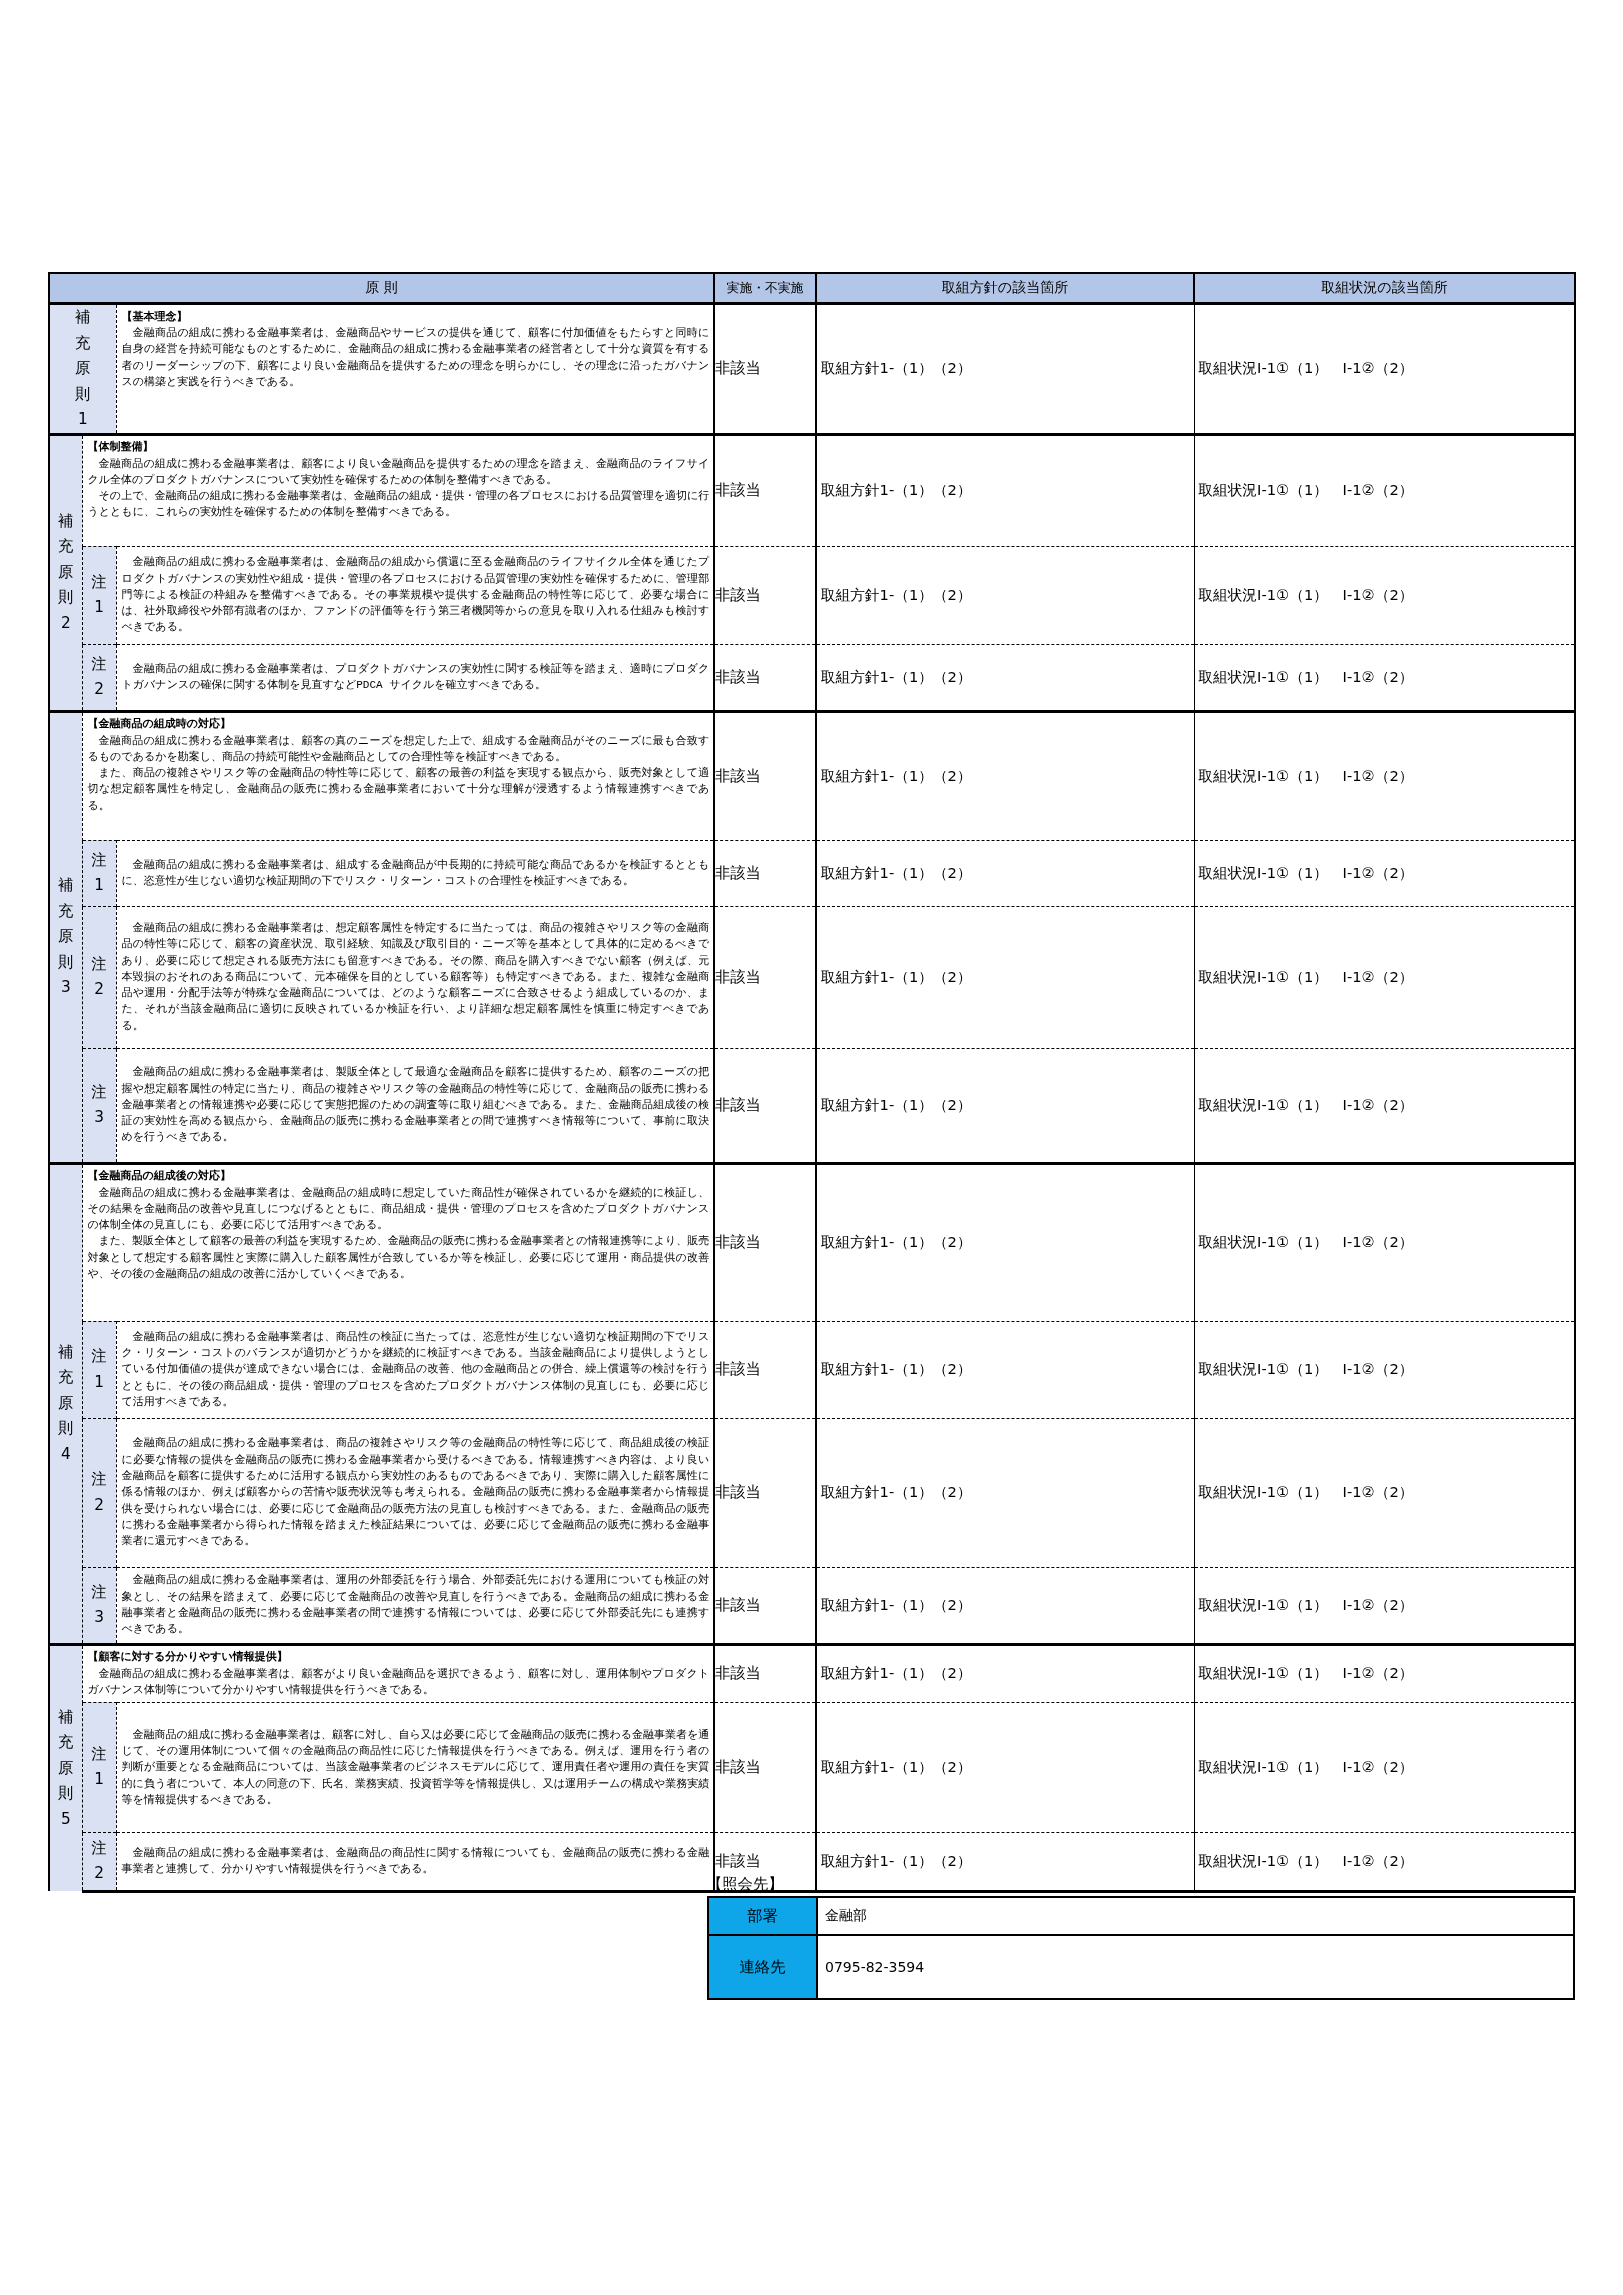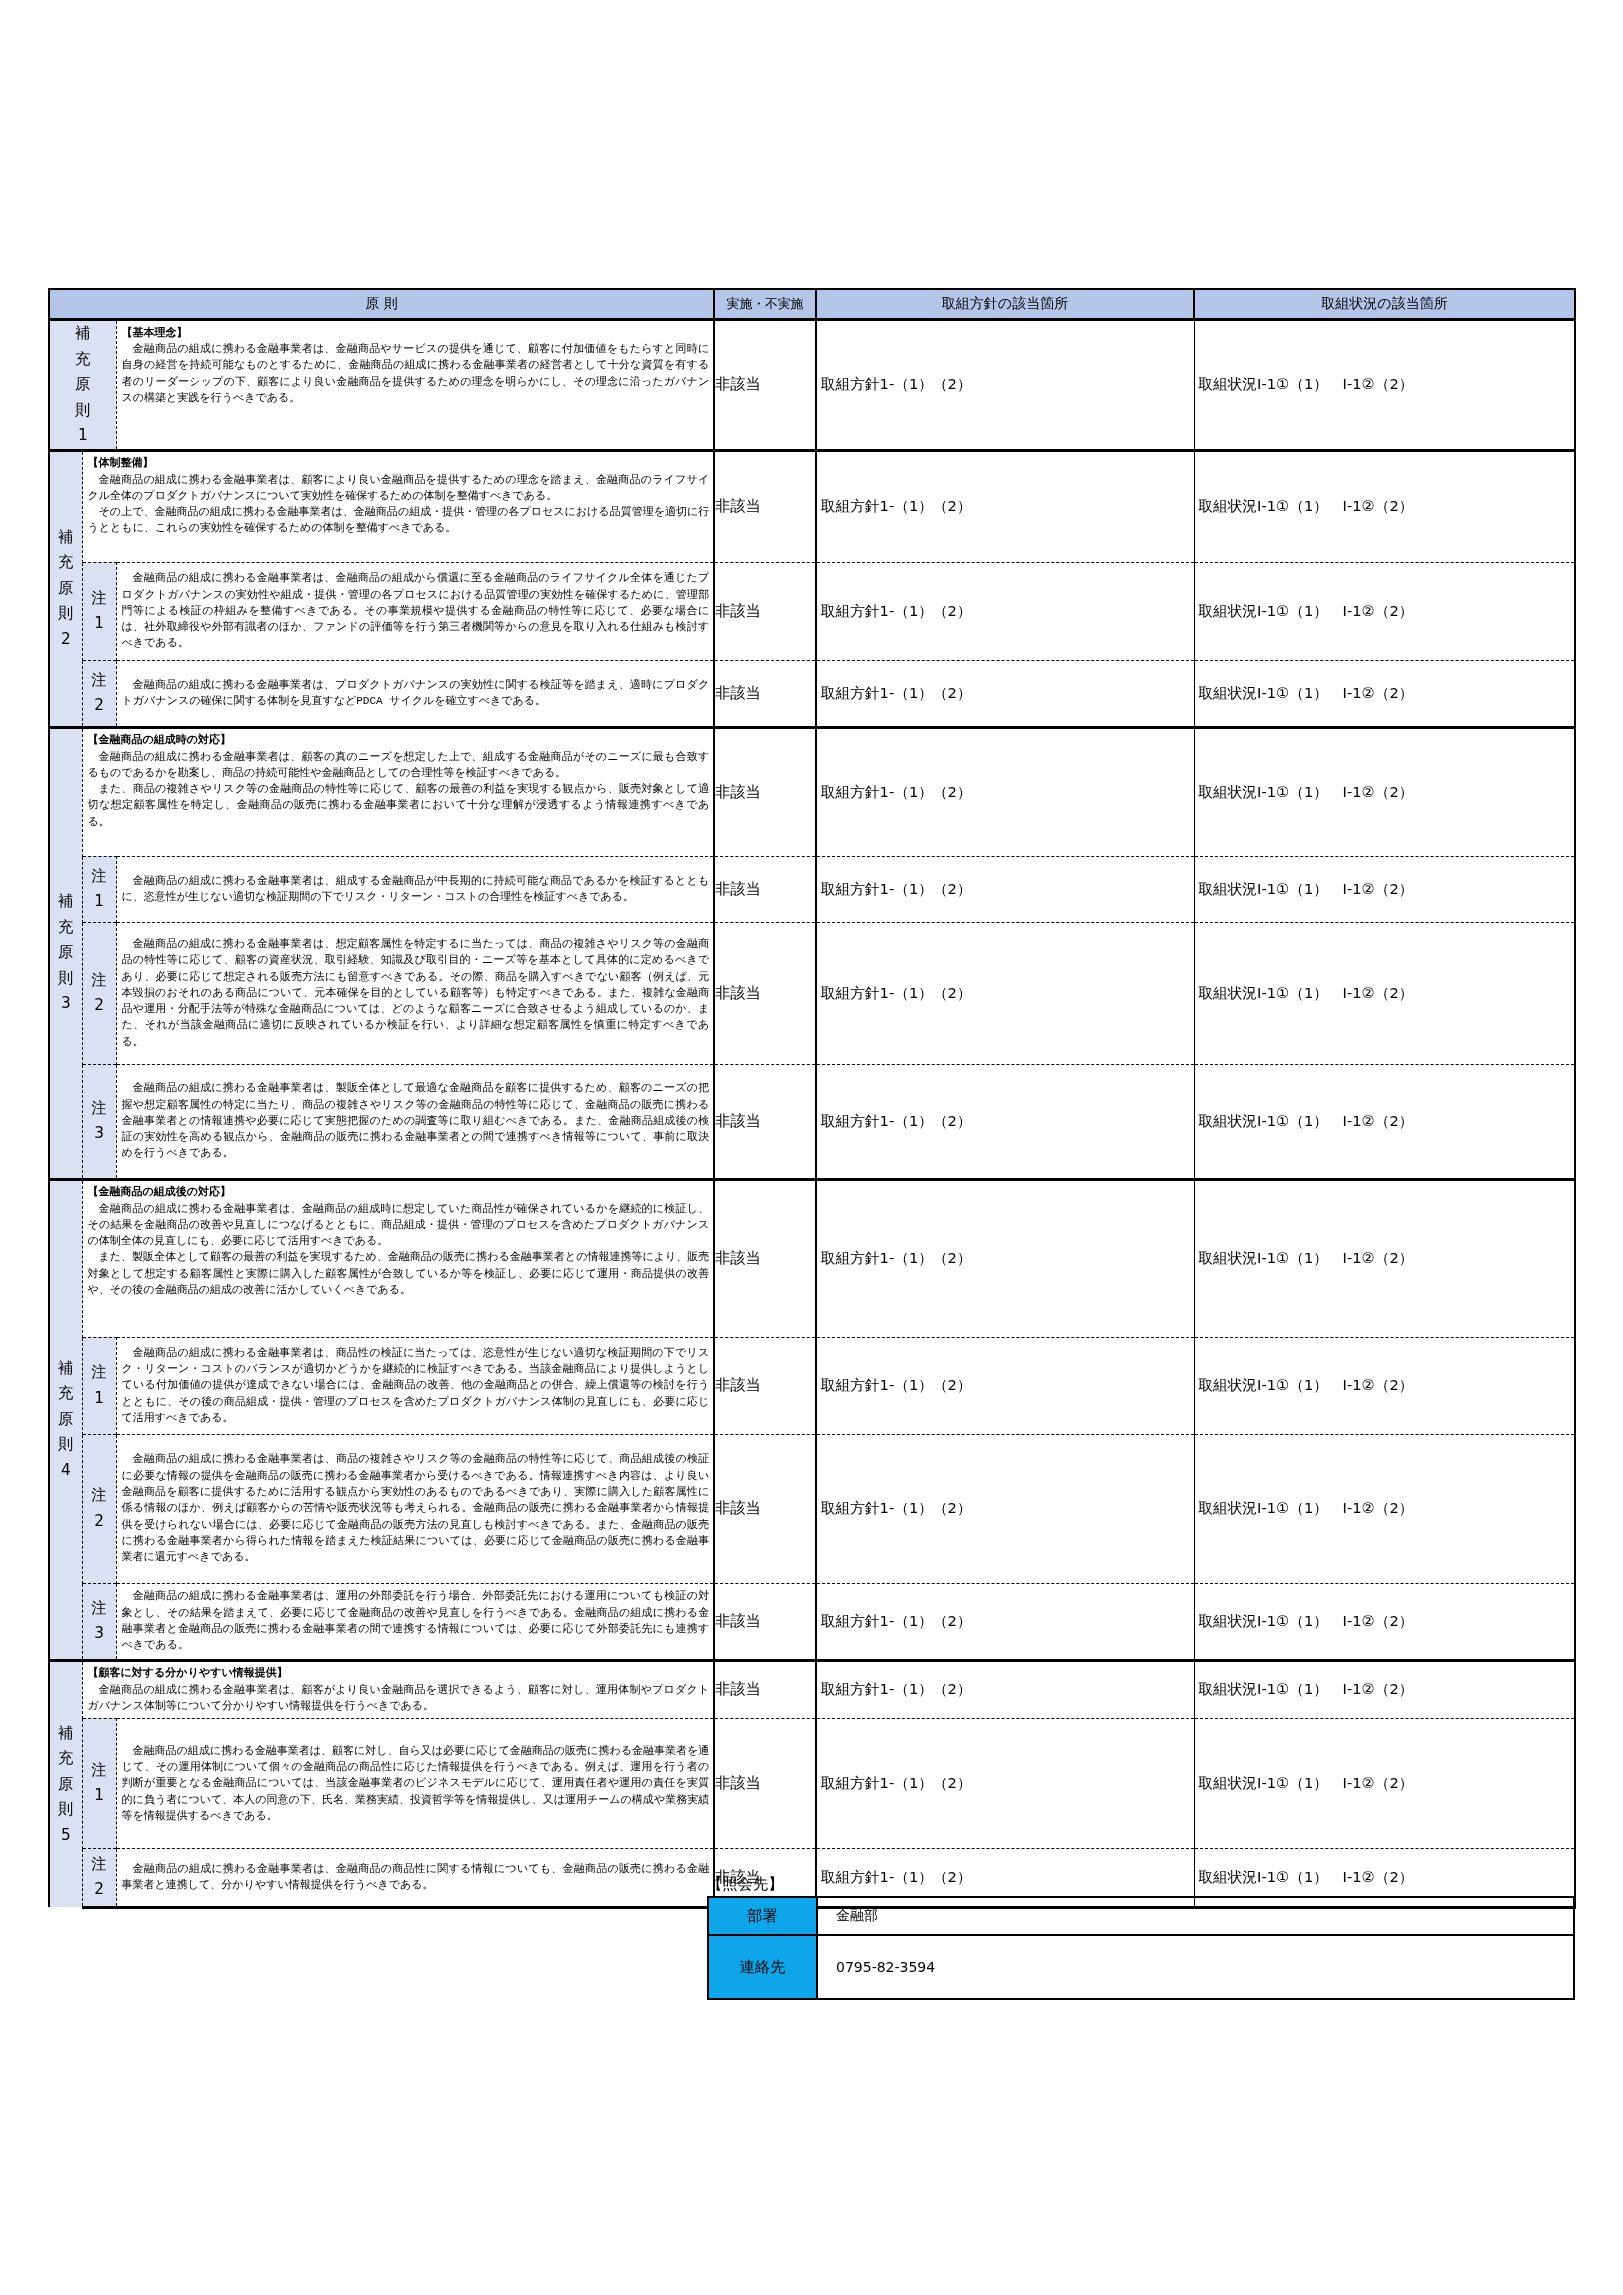--- a/index.html
+++ b/index.html
@@ -1,17 +1,17 @@
 <!DOCTYPE html>
 <html style="font-size:10.2px"><head>
 <meta charset="utf-8">
 <style>
   html, body { margin: 0; padding: 0; background: #ffffff; }
   body { width: 1624px; height: 2295px; position: relative; font-family: "DejaVu Sans", "Liberation Sans", sans-serif; color: #000; }
-  .page { position: absolute; left: 48px; top: 288px; width: 1526px; }
+  .page { position: absolute; left: 48px; top: 272px; width: 1526px; }
   table.main { border-collapse: collapse; width: 1526px; table-layout: fixed; }
   table.main td, table.main th { padding: 0; vertical-align: middle; }
   .hdr th { background: #B4C6E7; height: 28px; font-weight: normal; font-size: 14px; border: 2.6px solid #000; border-bottom-width: 3.2px; text-align: center; }
   .hdr th.c-status { font-size: 12.8px; }
   .lbl { background: #D9E1F2; border-left: 2.6px solid #000; text-align: center; font-size: 15.3px; line-height: 25.5px; }
   .lbl span { display: block; }
   .note { background: #D9E1F2; text-align: center; font-size: 15.3px; line-height: 25.5px; border-left: 1.9px dashed #000; border-right: 1.9px dashed #000; }
   .txt { border-left: 1.9px dashed #000; padding: 3.8px 3.8px 3.8px 5.1px !important; font-size: 11px; line-height: 16.3px; text-align: justify; vertical-align: top !important; }
   .txt .ttl { font-weight: bold; display: block; }
   .txt .body { display: block; text-indent: 1em; }
@@ -19,21 +19,21 @@
   .st { border-left: 2.6px solid #000; text-align: left; font-size: 15.3px; }
   .pol { border-left: 2.6px solid #000; font-size: 14.7px; padding-left: 3.8px !important; }
   .sit { border-left: 1.9px solid #000; border-right: 2.6px solid #000; font-size: 14.7px; padding-left: 3.8px !important; }
   tr.sec-top td { border-top: 3.2px solid #000; }
   tr.note-top td.txt, tr.note-top td.st, tr.note-top td.pol, tr.note-top td.sit, tr.note-top td.note { border-top: 1.9px dashed #000; }
   tr.last td { border-bottom: 3.2px solid #000; }
   .contact-title { position: absolute; left: 707px; top: 1874px; font-size: 15.3px; }
   table.contact { position: absolute; left: 707px; top: 1896px; width: 868px; border-collapse: collapse; border: 2.6px solid #000; table-layout: fixed; }
   table.contact td { border: 2.6px solid #000; font-size: 14px; padding: 0; }
   table.contact td.k { background: #0ea5e9; text-align: center; width: 107px; font-size: 15.3px; }
-  table.contact td.v { padding-left: 18px; }
+  table.contact td.v { padding-left: 7px; }
 </style>
 </head>
 <body>
 
 <div class="page">
 <table class="main">
   <colgroup>
     <col style="width:33px">
     <col style="width:34px">
     <col style="width:598px">

